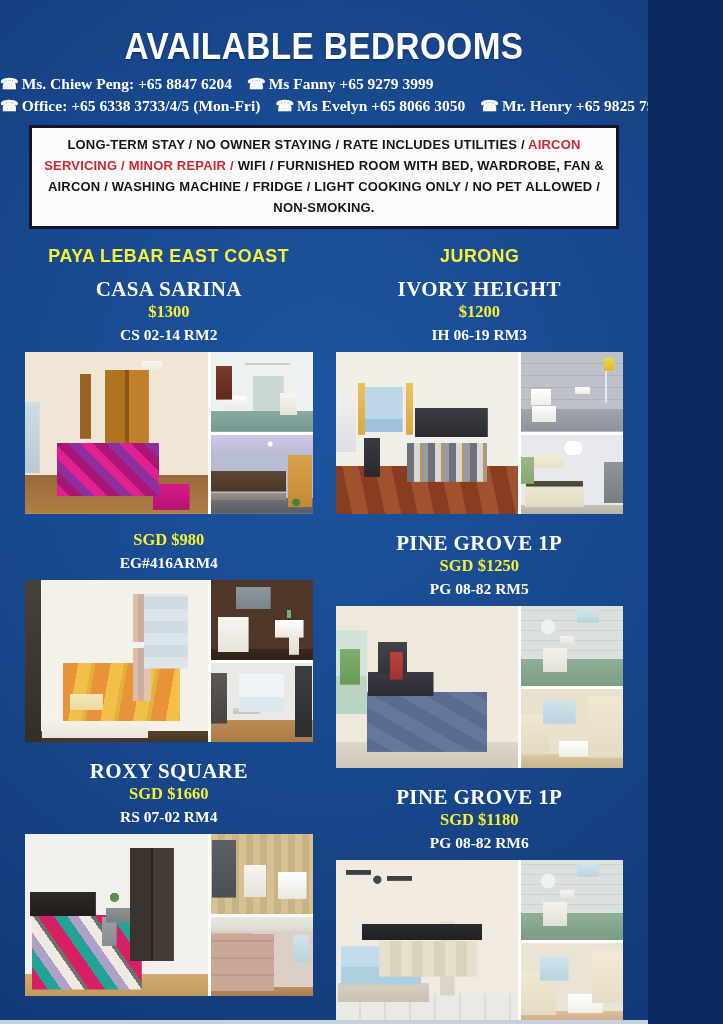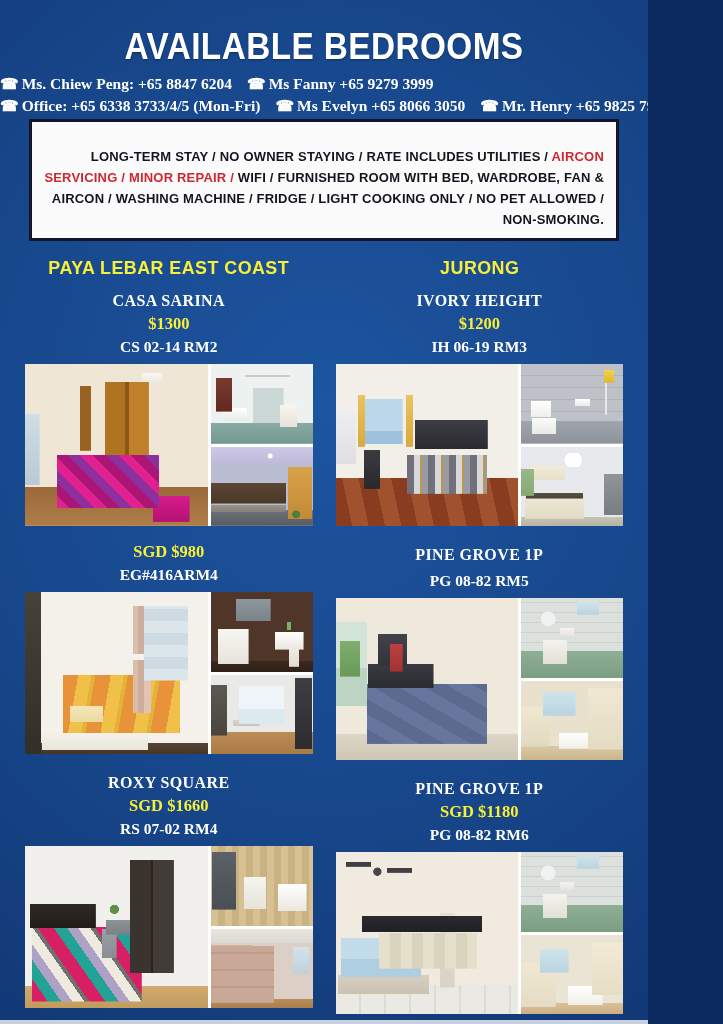--- a/index.html
+++ b/index.html
@@ -18,39 +18,39 @@
   .contact-line{
     display:flex;gap:15px;
     color:#fff;font-family:"Liberation Serif",serif;font-weight:700;
     font-size:15.5px;line-height:22px;
   }
   .contact-line.first{margin-top:5px;}
   .contact{white-space:nowrap;}
   .phone{font-size:15px;margin-right:3px;}
   
   .terms-box{
-    margin:2px 29px 0;background:#fbfbfb;border:3px solid #14142a;
-    padding:24px 12px 8px;text-align:right;
+    margin:8px 29px 0;background:#fbfbfb;border:3px solid #14142a;
+    padding:6px 12px 8px;text-align:center;
   }
   .terms-text{
     margin:0;font-weight:700;font-size:13px;line-height:1.62;
     letter-spacing:.2px;color:#14141e;
   }
   .terms-red{color:#cf2730;}
   
   .columns{display:flex;gap:23px;padding:0 25px;margin-top:12px;}
   .col{flex:1;text-align:center;min-width:0;}
   .col-heading{
     margin:4px 0 9px;color:#f8ef37;font-size:19px;font-weight:800;
     letter-spacing:.5px;transform:scaleX(.94);transform-origin:50% 50%;
   }
   .listing{margin-bottom:16px;}
   .listing-name{
     font-family:"Liberation Serif",serif;font-weight:700;color:#fff;
-    font-size:16px;letter-spacing:.4px;line-height:26px;
+    font-size:21px;letter-spacing:.4px;line-height:26px;
   }
   .listing-price{
     font-family:"Liberation Serif",serif;font-weight:700;color:#f8ef37;
     font-size:16.5px;line-height:20px;margin-top:0;
   }
   .listing-code{
     font-family:"Liberation Serif",serif;font-weight:700;color:#fff;
     font-size:15.5px;line-height:19px;margin-top:3px;
   }
   
@@ -323,20 +323,21 @@
           <div class="ph main-ph c2-main"></div>
           <div class="side">
             <div class="ph c2-top"></div>
             <div class="ph c2-bot"></div>
           </div>
         </div>
       </div>
 
       <div class="listing">
         <div class="listing-name">PINE GROVE 1P</div>
+        <div class="listing-price">SGD $1250</div>
         <div class="listing-code">PG 08-82 RM5</div>
         <div class="collage">
           <div class="ph main-ph c4-main"></div>
           <div class="side">
             <div class="ph c4-top"></div>
             <div class="ph c4-bot"></div>
           </div>
         </div>
       </div>
 

